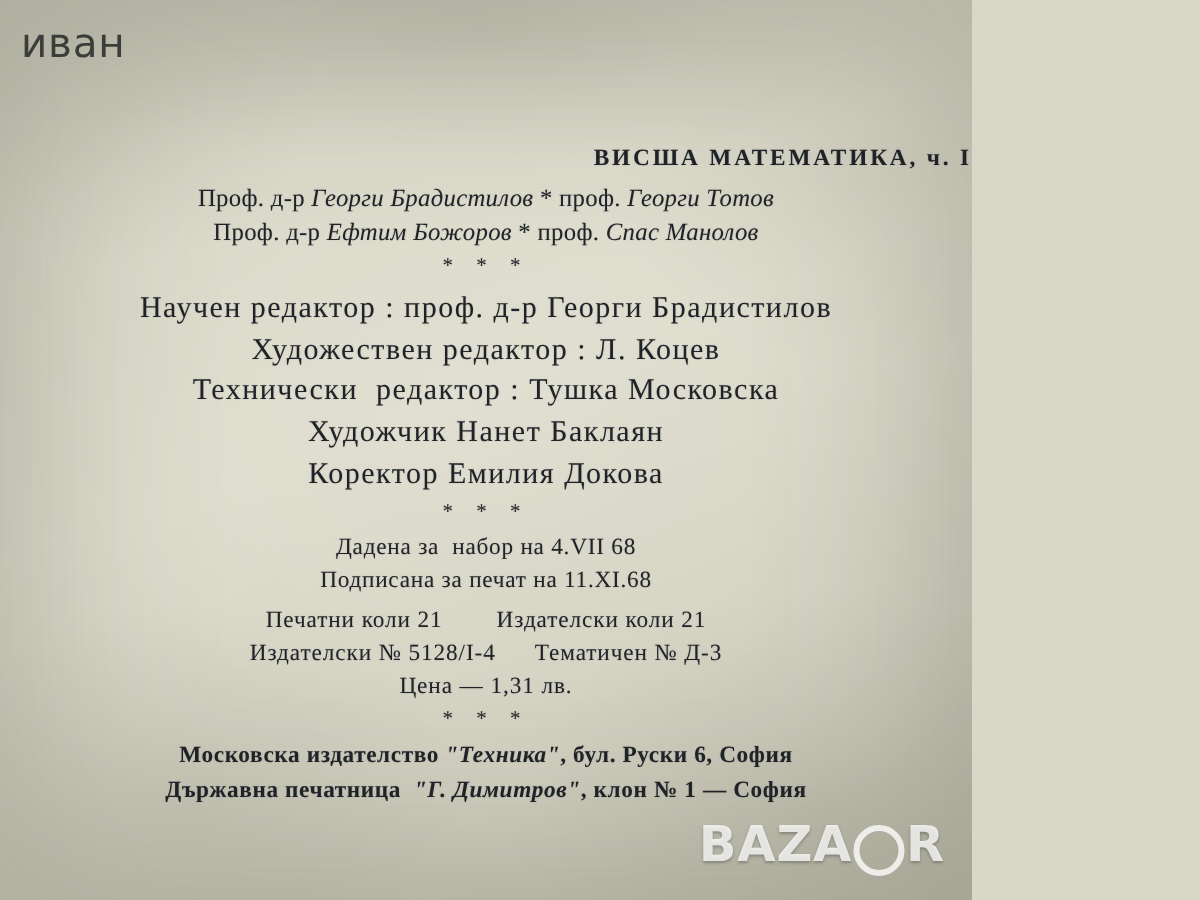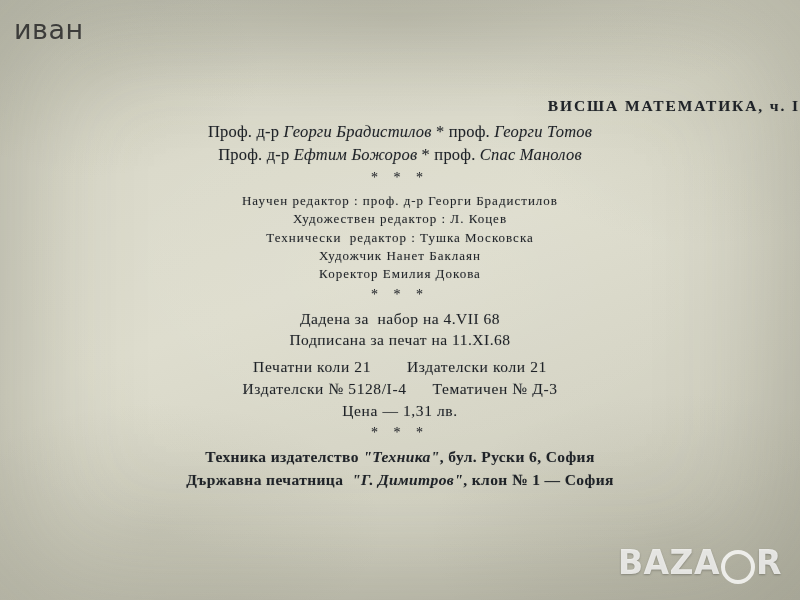--- a/index.html
+++ b/index.html
@@ -8,21 +8,21 @@
   }
   body {
     width: 800px;
     height: 600px;
     overflow: hidden;
     background: #d9d8c8;
     font-family: "Liberation Serif", serif;
   }
   #page {
     position: relative;
-    width: 800px;
+    width: 648px;
     height: 600px;
     background:
       radial-gradient(ellipse 120% 90% at 50% 45%, rgba(255,255,255,0.12) 0%, rgba(255,255,255,0.0) 60%),
       linear-gradient(160deg, #cfcfc0 0%, #d8d7c7 18%, #dcdbcb 45%, #d2d1c1 72%, #c6c5b5 100%);
     overflow: hidden;
   }
   
   #page::before {
     content: "";
     position: absolute;
@@ -87,21 +87,21 @@
   .authors .it {
     font-style: italic;
   }
   .stars {
     font-size: 14px;
     letter-spacing: 6px;
     margin: 3px 0 4px 0;
     color: #26292e;
   }
   .credits {
-    font-size: 13px;
+    font-size: 20px;
     letter-spacing: 1.0px;
     margin-top: 1px;
   }
   .production {
     font-size: 15.5px;
     letter-spacing: 0.5px;
     margin-top: 1px;
   }
   .pubrow {
     font-size: 15.5px;
@@ -178,21 +178,21 @@
 
     <div class="ln pubrow"><span>Печатни коли 21</span><span style="display:inline-block;width:36px"></span><span>Издателски коли 21</span></div>
 
 
     <div class="ln pubrow"><span>Издателски № 5128/I-4</span><span style="display:inline-block;width:26px"></span><span>Тематичен № Д-3</span></div>
 
     <div class="ln pubrow">Цена — 1,31 лв.</div>
 
     <div class="ln stars">* * *</div>
 
-    <div class="ln footer"><span>Техника издателство </span><span class="it">"Техника"</span><span>, бул. Руски 6, София</span></div>
+    <div class="ln footer"><span>Московска издателство </span><span class="it">"Техника"</span><span>, бул. Руски 6, София</span></div>
 
     <div class="ln footer"><span>Държавна печатница  </span><span class="it">"Г. Димитров"</span><span>, клон № 1 — София</span></div>
 
   </div>
 
   <div id="bazar">
     <span>BAZA</span>
     <span class="ring"></span>
     <span>R</span>
   </div>

